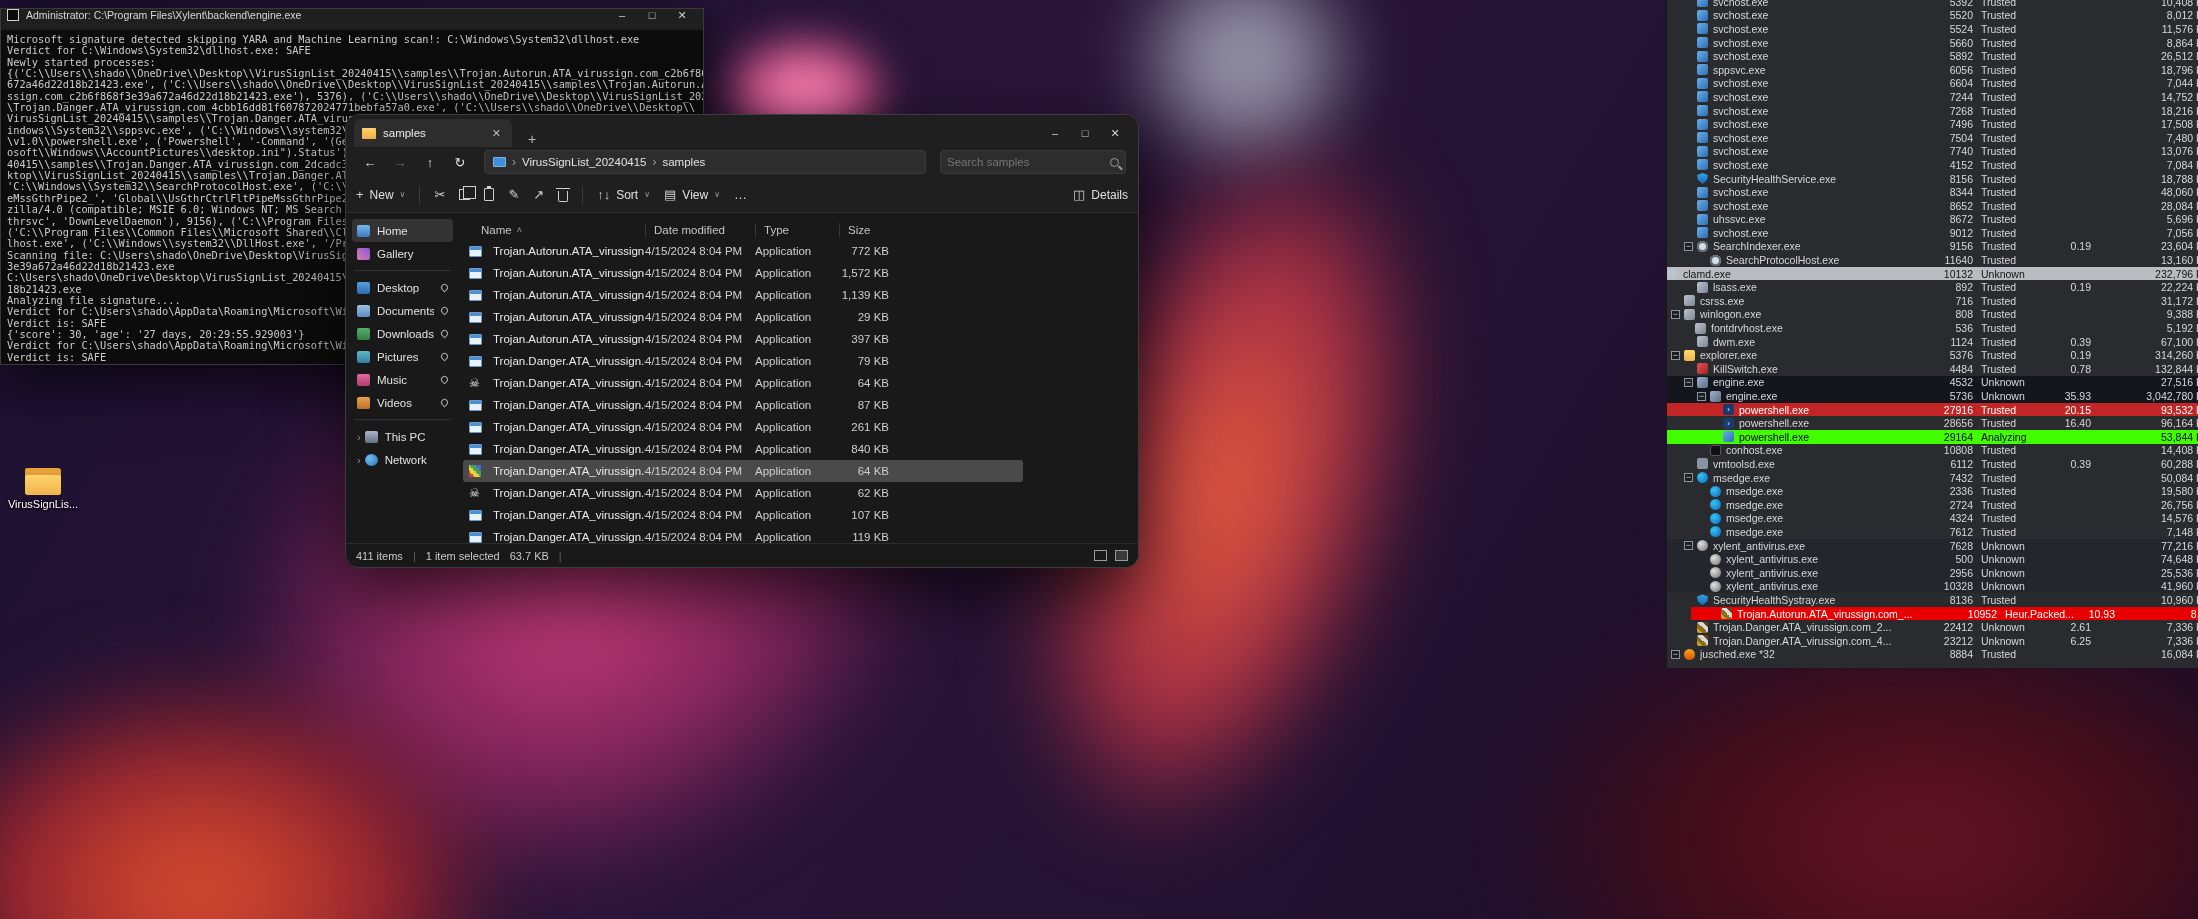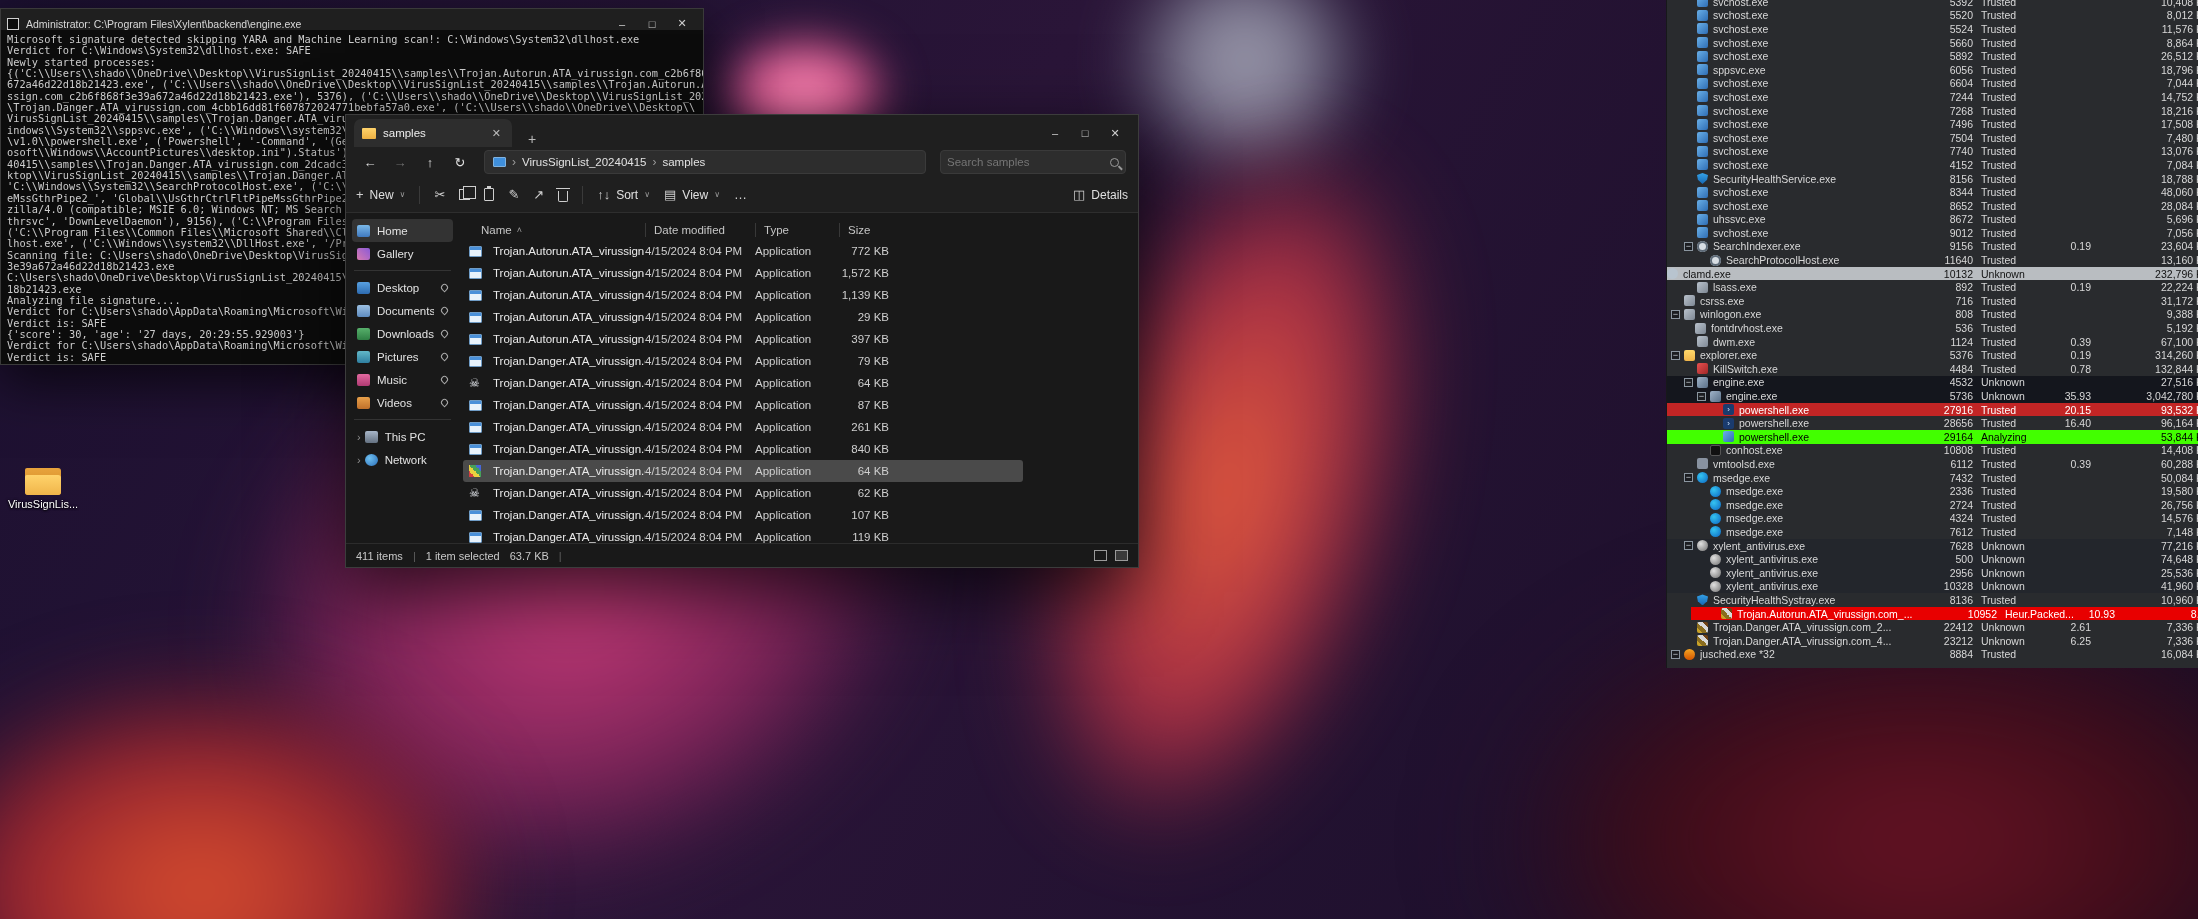--- a/index.html
+++ b/index.html
@@ -25,30 +25,30 @@
   .folder-ico { position:relative; width:36px; height:27px; margin:0 auto; }
   .folder-ico .back { position:absolute; left:0; top:0; width:36px; height:27px; border-radius:2px 3px 3px 3px;
     background:linear-gradient(#e8a33c,#d18a25); }
   .folder-ico .front { position:absolute; left:0; top:7px; width:36px; height:20px; border-radius:2px 3px 3px 3px;
     background:linear-gradient(#ffd36b,#f0b54a); }
   .shortcut-label { margin-top:3px; font-size:11px; color:#fff; text-shadow:0 1px 2px #000, 0 0 3px #000; }
 
   
   #terminal { position:absolute; left:0; top:8px; width:704px; height:357px; z-index:2;
     background:#0c0c0c; border:1px solid #3a3a3a; box-shadow:0 18px 50px rgba(0,0,0,.65); }
-  .term-titlebar { height:21px; background:#1f1f1f; display:flex; align-items:flex-end; padding:0 6px; }
+  .term-titlebar { height:21px; background:#1f1f1f; display:flex; align-items:flex-start; padding:0 6px; }
   .term-app-icon { width:12px; height:12px; background:#0c0c0c; border:1px solid #cfcfcf; margin-right:7px; flex:none; }
   .term-title { font-size:10.5px; color:#d8d8d8; flex:1; white-space:nowrap; overflow:hidden; }
   .win-btn { width:30px; text-align:center; color:#cfcfcf; font-size:11px; cursor:default; }
   .term-body { padding:4px 6px; font-family:"DejaVu Sans Mono",monospace; font-size:10.3px; line-height:11.35px;
     color:#cccccc; white-space:pre; overflow:hidden; height:334px; }
 
   
   #explorer { position:absolute; left:345px; top:114px; width:794px; height:454px; z-index:3;
-    background:#191919; border:1px solid #3c3c3c; border-radius:0; overflow:hidden;
+    background:#191919; border:1px solid #3c3c3c; border-radius:14px; overflow:hidden;
     box-shadow:0 24px 70px rgba(0,0,0,.7); color:#e8e8e8; font-size:12px; }
   .tabstrip { height:32px; background:#1f1f1f; display:flex; align-items:flex-end; padding:4px 8px 0 8px; }
   .tab { height:28px; min-width:158px; background:#2d2d2d; border-radius:7px 7px 0 0; display:flex; align-items:center;
     padding:0 8px; gap:7px; }
   .tab-folder { width:14px; height:11px; border-radius:1px; background:linear-gradient(#ffd36b,#eeb042); flex:none; }
   .tab-label { font-size:11.5px; color:#eee; flex:1; }
   .tab-close { color:#bbb; font-size:11px; padding:0 3px; }
   .tab-new { color:#bbb; font-size:14px; margin-left:10px; padding:0 6px; }
   .tab-spacer { flex:1; }
   .caption-btns { display:flex; align-items:center; height:28px; }

